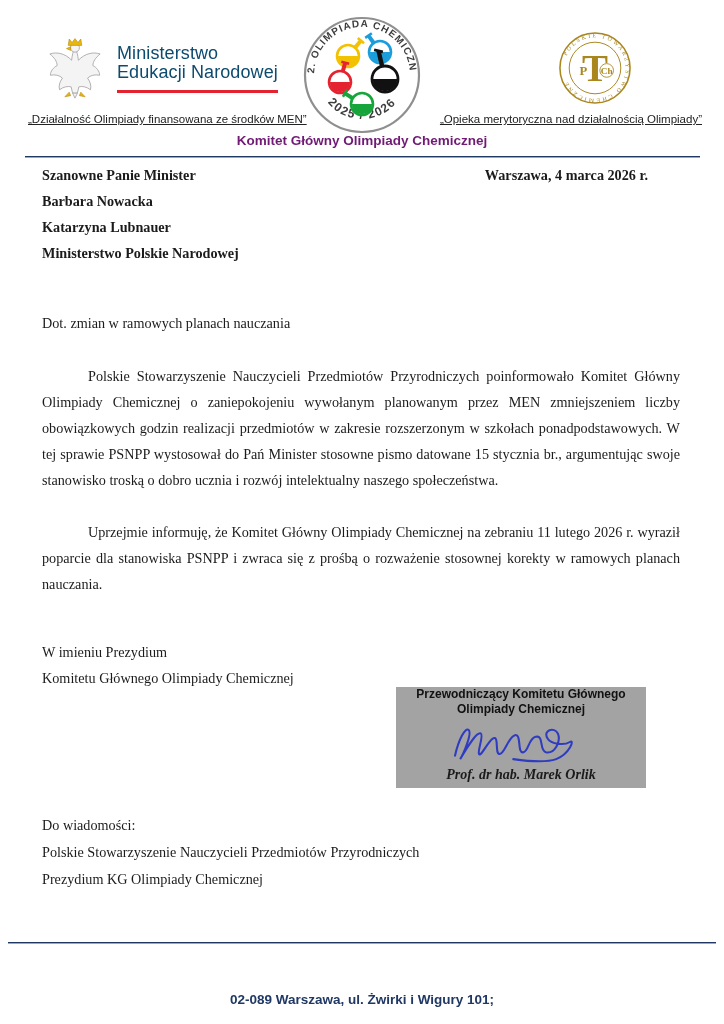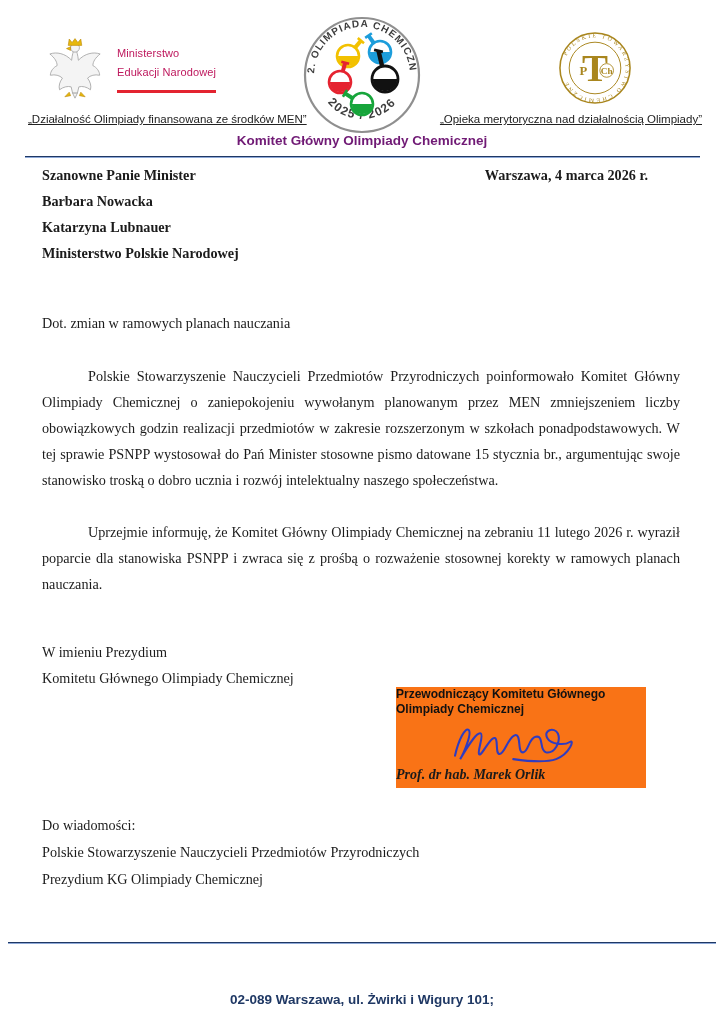--- a/index.html
+++ b/index.html
@@ -6,22 +6,22 @@
   html,body { background:#ffffff; }
   .page {
     position:relative; width:724px; height:1024px; margin:0 auto;
     background:#ffffff; overflow:hidden;
     font-family:"Liberation Serif", serif; color:#1b1b1b;
   }
 
   
   .letterhead { position:relative; height:162px; }
   .men-logo { position:absolute; left:46px; top:36px; display:flex; gap:13px; align-items:flex-start; }
-  .men-text { padding-top:8px; font-family:"Liberation Sans", sans-serif; font-size:11px;
-              line-height:19px; color:#be185d; font-weight:500; letter-spacing:.1px; }
+  .men-text { padding-top:8px; font-family:"Liberation Sans", sans-serif; font-size:18px;
+              line-height:19px; color:#0c4a6e; font-weight:500; letter-spacing:.1px; }
   .men-underline { height:3px; background:#e32330; margin-top:8px; width:100%; }
 
   .oly-logo { position:absolute; left:50%; top:15px; transform:translateX(-50%); }
   .ptch-logo { position:absolute; right:92px; top:31px; }
 
   .caption { position:absolute; top:113px; font-family:"Liberation Sans", sans-serif;
              font-size:11.5px; color:#222;text-decoration:underline; }
   .caption-left  { left:28px; }
   .caption-right { right:22px; }
 
@@ -34,21 +34,21 @@
   
   .letter-body { padding:0 44px 0 42px; font-size:14.2px; line-height:26px; }
   .dateline { display:flex; justify-content:space-between; font-weight:bold; }
   .dateline .date { padding-right:32px; white-space:nowrap; }
   .recipient { font-weight:bold; }
   .subject { margin-top:44px; }
   .para { margin-top:27px; text-align:justify; text-indent:46px; }
   .para + .para { margin-top:26px; }
   .closing { margin-top:42px; }
 
-  .sig-block { width:250px; margin:-4px 34px 0 auto; background:#f97316; }
+  .sig-block { width:250px; margin:-4px 34px 0 auto; text-align:center; background:#a3a3a3; }
   .sig-title { font-family:"Liberation Sans", sans-serif; font-weight:bold;
                font-size:12px; line-height:15px; color:#111; }
   .sig-ink { display:block; margin:1px auto -4px; }
   .sig-name { font-size:14px; font-weight:bold; font-style:italic; }
 
   .cc-block { margin-top:24px; }
   .cc-line { line-height:27px; }
 
   
   .page-footer { position:absolute; left:0; right:0; top:942px;

